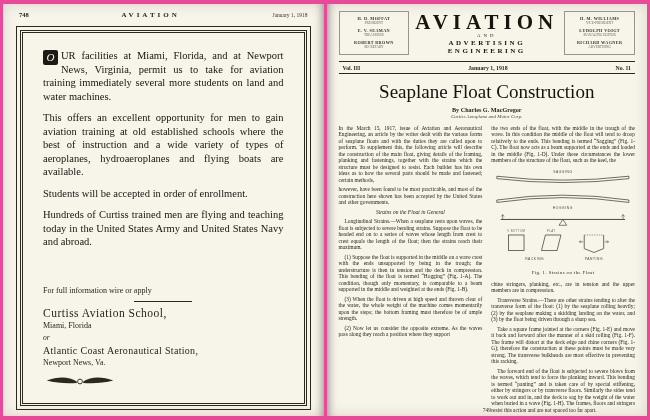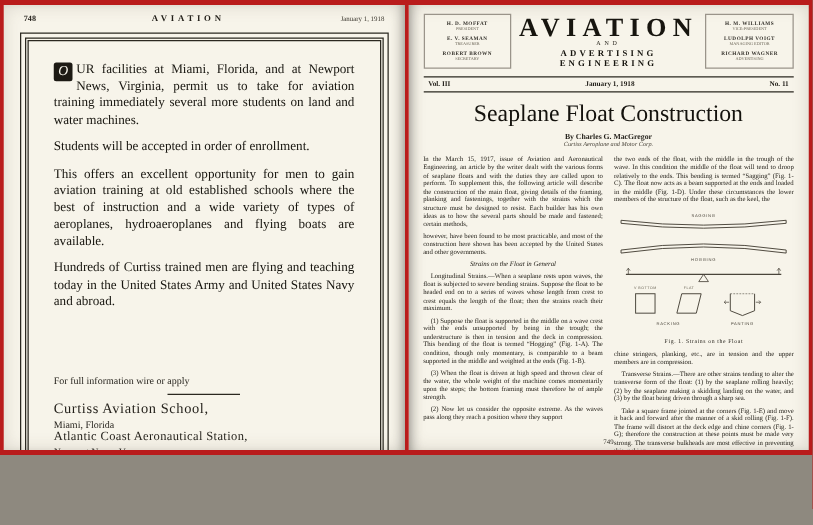--- a/index.html
+++ b/index.html
@@ -1,18 +1,18 @@
 <!DOCTYPE html>
 <html><head>
 <meta charset="utf-8">
 <style>
   html,body{margin:0;padding:0;background:#8e897f;}
   .scan{
-    width:650px;height:364px;box-sizing:border-box;
-    background:#b91c1c;
+    width:650px;height:420px;box-sizing:border-box;
+    background:#ec4899;
     display:flex;gap:3px;padding:4px 3px;
     font-family:"Liberation Serif", serif;
     color:#221f19;
   }
   .page{
     flex:1;background:#f7f4ea;position:relative;overflow:hidden;
     box-sizing:border-box;
   }
   .page.left{box-shadow:inset -8px 0 10px -8px rgba(0,0,0,.45), inset 0 0 14px rgba(90,80,60,.18);}
   .page.right{box-shadow:inset 8px 0 10px -8px rgba(0,0,0,.45), inset 0 0 14px rgba(90,80,60,.18);}
@@ -81,30 +81,31 @@
     <div class="lp-header">
       <span class="lp-pagenum">748</span>
       <span class="lp-journal">AVIATION</span>
       <span class="lp-date">January 1, 1918</span>
     </div>
 
     <div class="ad-outer">
       <div class="ad-inner">
         <div class="ad-copy">
           <p><span class="drop-initial">O</span><span>UR facilities at Miami, Florida, and at Newport News, Virginia, permit us to take for aviation training immediately several more students on land and water machines.</span></p>
+          <p>This offers an excellent opportunity for men to gain aviation training at old established schools where the best of instruction and a wide variety of types of aeroplanes, hydroaeroplanes and flying boats are available.</p>
           <p>Students will be accepted in order of enrollment.</p>
-          <p>This offers an excellent opportunity for men to gain aviation training at old established schools where the best of instruction and a wide variety of types of aeroplanes, hydroaeroplanes and flying boats are available.</p>
           <p>Hundreds of Curtiss trained men are flying and teaching today in the United States Army and United States Navy and abroad.</p>
         </div>
 
         <div class="ad-foot">
           <div class="ad-cta">For full information wire or apply</div>
           <div class="ad-rule"></div>
           <div class="ad-school">Curtiss Aviation School,</div>
           <div class="ad-loc">Miami, Florida</div>
+          <div class="ad-or">or</div>
           <div class="ad-station">Atlantic Coast Aeronautical Station,</div>
           <div class="ad-loc">Newport News, Va.</div>
           <div class="emblem">
             <svg viewBox="0 0 80 16" width="74" height="15" aria-hidden="true">
               <circle cx="40" cy="8" r="2.6" fill="none" stroke="#2b2820" stroke-width="1"></circle>
               <path d="M36.5 8 C28 2.5 16 2.5 4 7 C14 9.5 26 10.5 36.5 9.5 Z" fill="#2b2820"></path>
               <path d="M43.5 8 C52 2.5 64 2.5 76 7 C66 9.5 54 10.5 43.5 9.5 Z" fill="#2b2820"></path>
             </svg>
           </div>
         </div>

